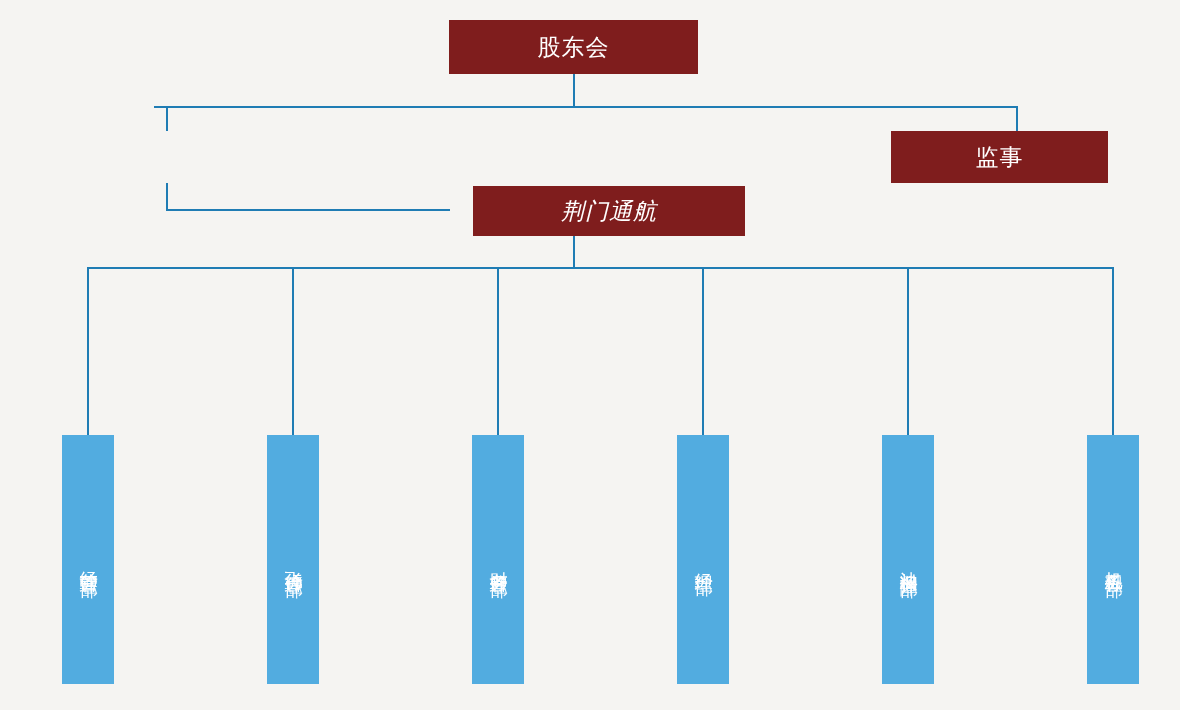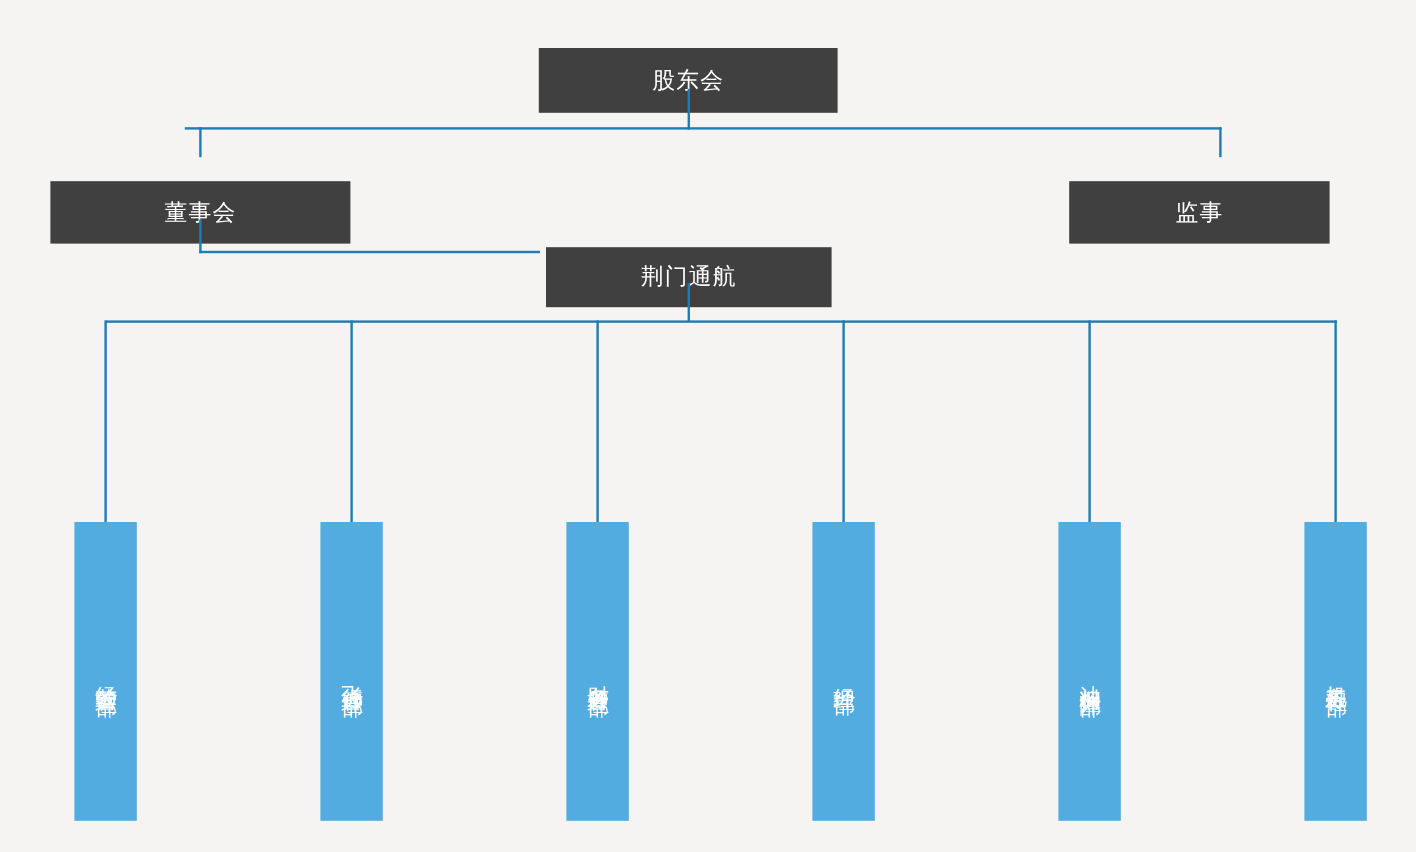--- a/index.html
+++ b/index.html
@@ -33,23 +33,22 @@
     position: absolute;
     box-sizing: border-box;
     display: flex;
     align-items: center;
     justify-content: center;
     color: #ffffff;
     text-align: center;
     letter-spacing: 1px;
   }
   .node-primary {
-    background: #404040;
-    font-size: 19px;
-    margin-top: 20px;
+    background: #7f1d1d;
+    font-size: 23px;
   }
   .node-dept {
     background: #52ace0;
     font-size: 18px;
     letter-spacing: 2px;
     writing-mode: vertical-rl;
     text-orientation: upright;
     line-height: 1.18;
     padding-top: 4px;
   }
@@ -62,28 +61,27 @@
   <div class="node node-primary" style="left:449px; top:20px; width:249px; height:54px;">股东会</div>
 
   <div class="conn conn-v" style="left:573px; top:74px; height:34px;"></div>
 
   <div class="conn conn-h" style="left:154px; top:106px; width:864px;"></div>
 
   <div class="conn conn-v" style="left:166px; top:106px; height:25px;"></div>
 
   <div class="conn conn-v" style="left:1016px; top:106px; height:25px;"></div>
 
-  <div class="node node-primary" style="left:42px; top:131px; width:250px; height:52px;">董事会</div>
 
   <div class="node node-primary" style="left:891px; top:131px; width:217px; height:52px;">监事</div>
 
   <div class="conn conn-v" style="left:166px; top:183px; height:28px;"></div>
   <div class="conn conn-h" style="left:166px; top:209px; width:284px;"></div>
 
-  <div class="node node-primary" style="left:455px; top:186px; width:238px; height:50px;">荆门通航</div>
+  <div class="node node-primary" style="left:473px; top:186px; width:272px; height:50px;font-style:italic;">荆门通航</div>
 
   <div class="conn conn-v" style="left:573px; top:236px; height:32px;"></div>
 
   <div class="conn conn-h" style="left:88px; top:267px; width:1026px;"></div>
 
   <div class="conn conn-v" style="left:87px; top:267px; height:168px;"></div>
   <div class="conn conn-v" style="left:292px; top:267px; height:168px;"></div>
   <div class="conn conn-v" style="left:497px; top:267px; height:168px;"></div>
   <div class="conn conn-v" style="left:702px; top:267px; height:168px;"></div>
   <div class="conn conn-v" style="left:907px; top:267px; height:168px;"></div>

